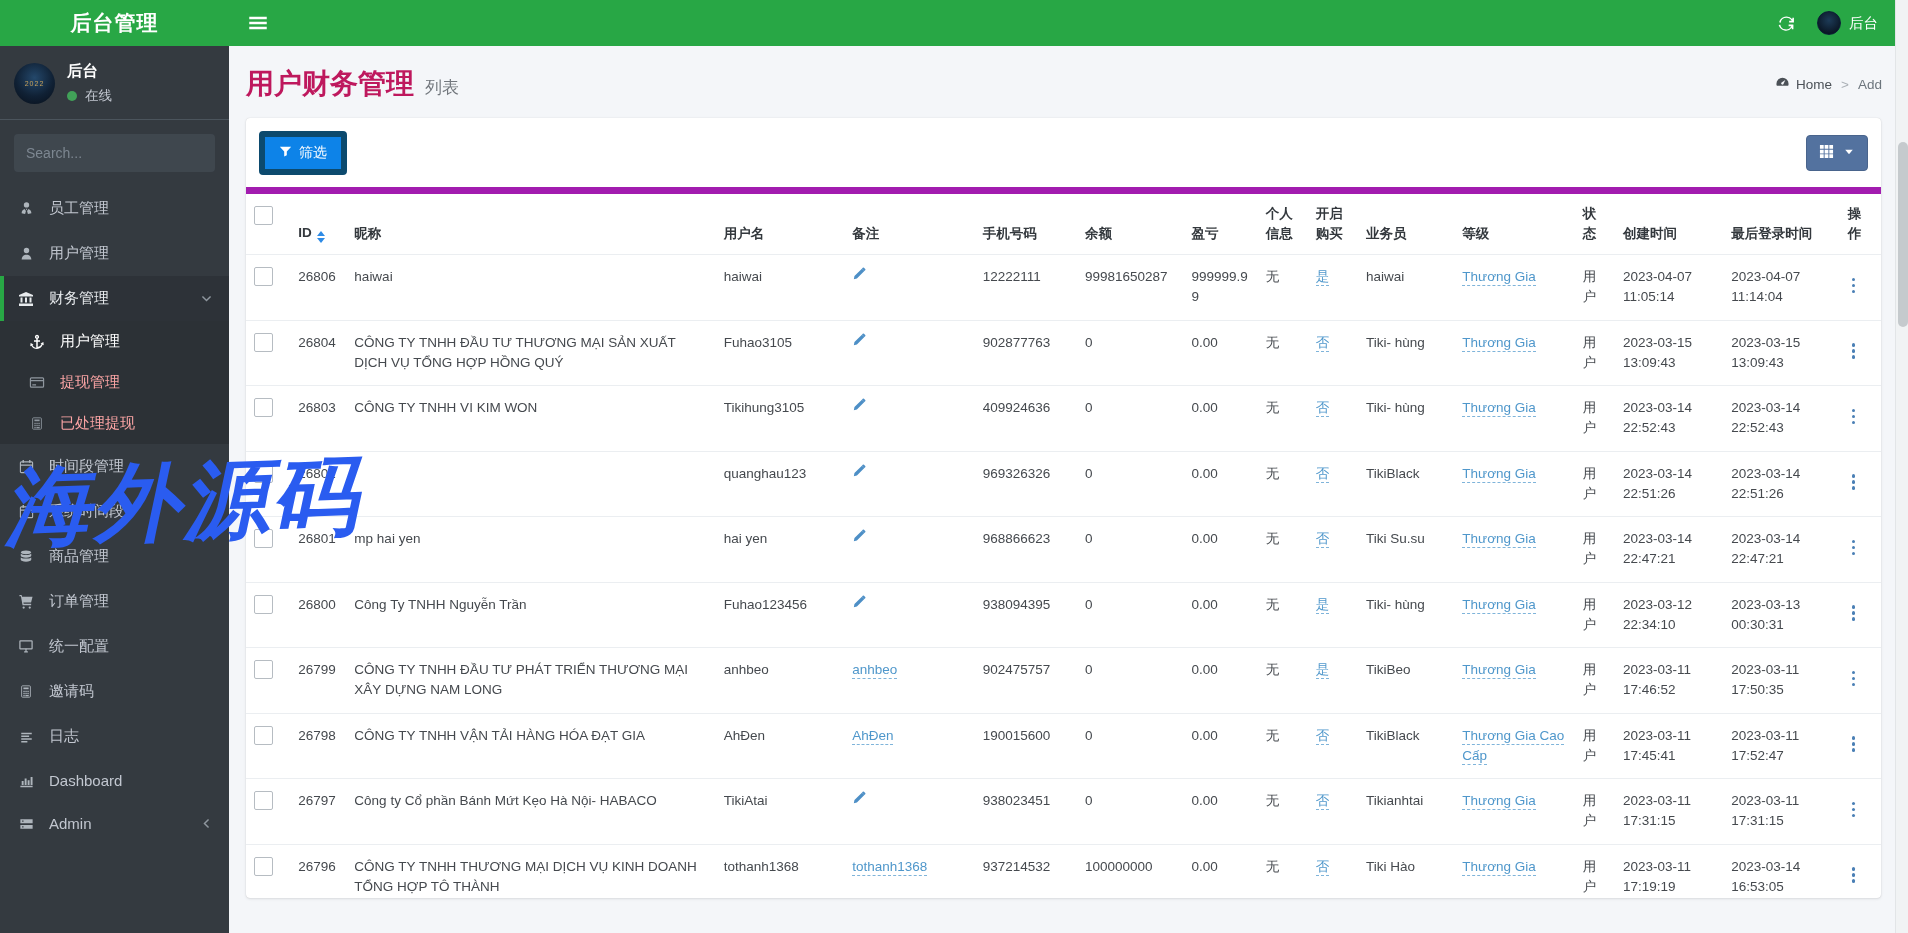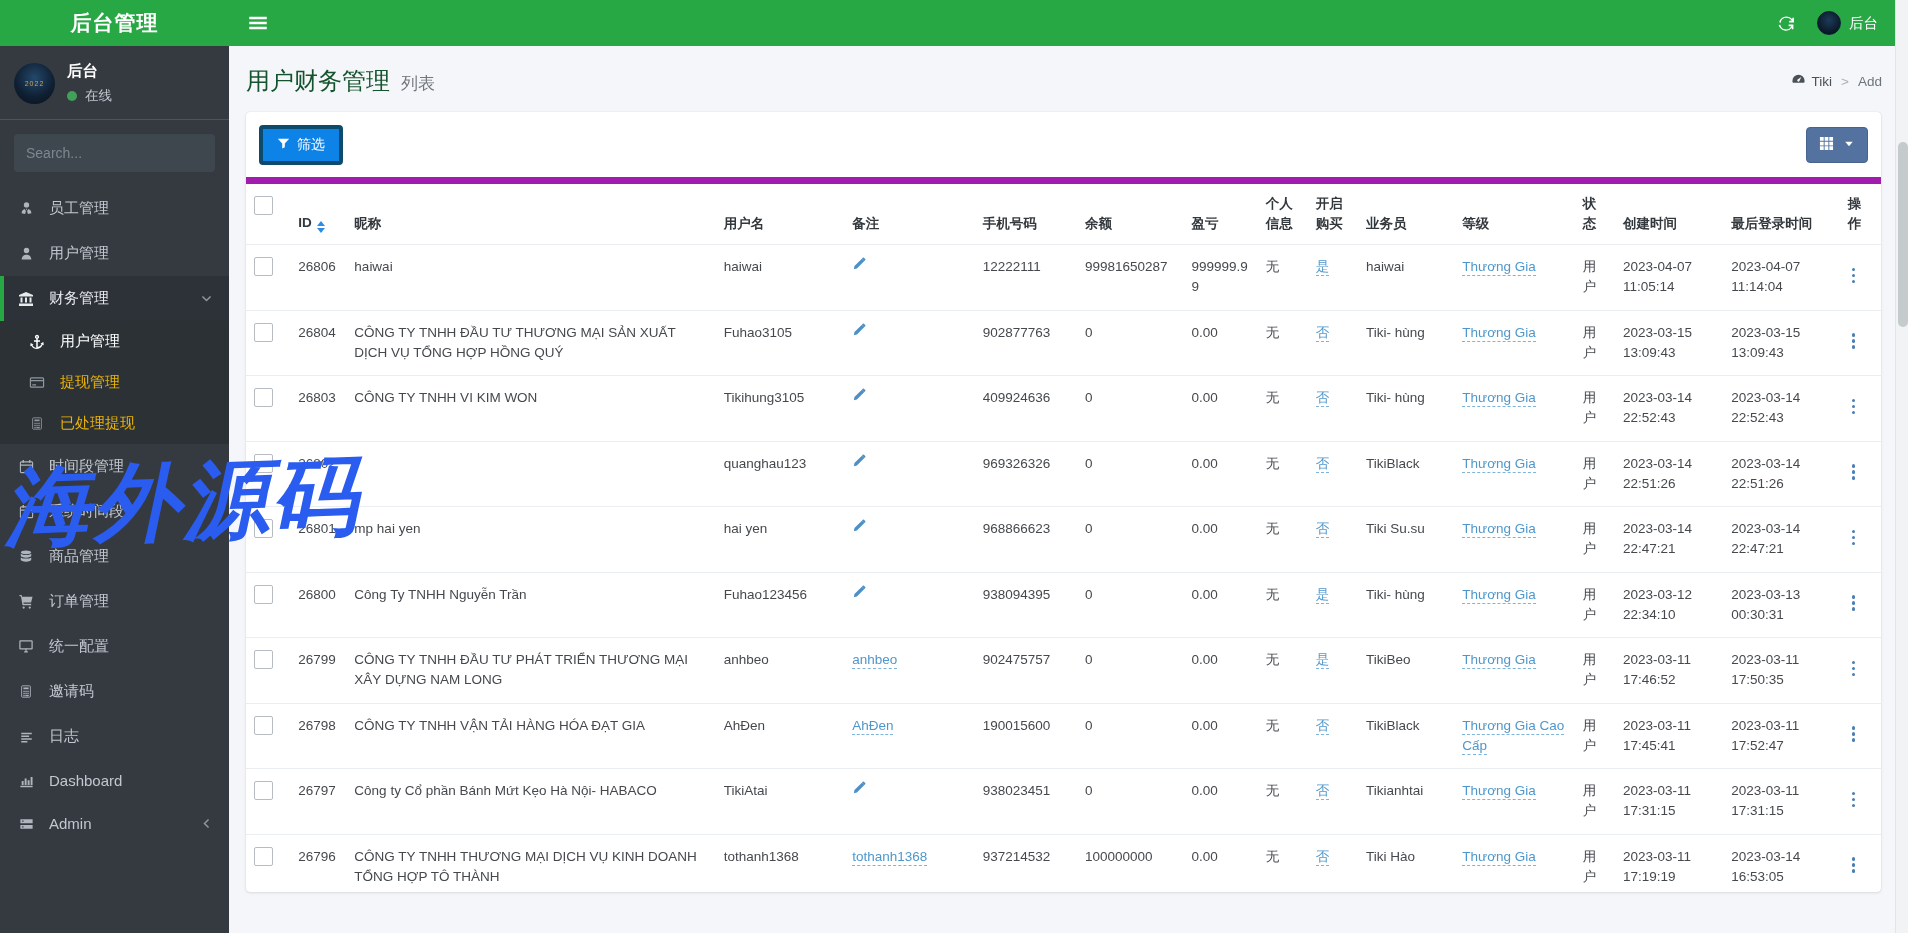--- a/index.html
+++ b/index.html
@@ -42,45 +42,45 @@
   .menu-header { padding:11px 16px 10px; font-size:14px; color:#99a0a7; background:#31363c; }
   .nav-item { display:flex; align-items:center; gap:13px; padding:13px 16px; font-size:15px;
     color:#c2c7d0; cursor:pointer; position:relative; }
   .nav-icon { width:20px; display:inline-flex; justify-content:center; color:#aeb5bc; }
   .nav-item.active-parent { background:#2d3238; border-left:4px solid #28a745;
     padding-left:12px; color:#e8ebee; }
   .nav-item.active-parent .nav-icon { color:#e8ebee; }
   .nav-chevron { margin-left:auto; color:#8f979f; display:flex; }
   .submenu { background:#2c3136; }
   .sub-item { display:flex; align-items:center; gap:13px; padding:11px 16px 11px 27px;
-    font-size:15px; color:#eab308; cursor:pointer; }
+    font-size:15px; color:#fca5a5; cursor:pointer; }
   .sub-item .nav-icon { color:#8f979f; }
   .sub-item.active { color:#fff; }
   .sub-item.active .nav-icon { color:#fff; }
 
   
   .main { position:absolute; top:46px; left:229px; right:0; bottom:0; background:#f4f6f9;
     overflow:hidden; }
   .content-header { display:flex; align-items:center; justify-content:space-between;
     padding:19px 26px 13px 17px; }
   .title-wrap { display:flex; align-items:baseline; }
-  .page-title { font-size:24px; font-weight:400; color:#14532d; }
+  .page-title { font-size:28px; font-weight:700; color:#be185d; }
   .page-subtitle { font-size:17px; color:#72777d; margin-left:11px; }
   .breadcrumb { display:flex; align-items:center; gap:9px; font-size:13.5px; color:#4b5157; }
   .crumb { display:flex; align-items:center; gap:6px; cursor:pointer; }
   .crumb-sep { color:#aab0b6; }
   .crumb-last { color:#6c757d; }
 
   .card { background:#fff; border-radius:4px; margin:2px 27px 0 17px;
     box-shadow:0 0 1px rgba(0,0,0,.18), 0 1px 3px rgba(0,0,0,.10); overflow:hidden;
     height:780px; }
   .card-toolbar { display:flex; align-items:center; justify-content:space-between;
     padding:13px 13px 12px; }
   .btn-filter { display:inline-flex; align-items:center; gap:7px; background:#0d83e8;
-    color:#fff; border:4px solid #0c4a6e; border-radius:4px; padding:7px 14px;
+    color:#fff; border:6px solid #0c4a6e; border-radius:4px; padding:7px 14px;
     font-size:14px; cursor:pointer; font-family:Liberation Sans, sans-serif; }
   .btn-grid { display:inline-flex; align-items:center; gap:9px; background:#53729f;
     color:#fff; border:1px solid #49648c; border-radius:4px; padding:8px 12px;
     cursor:pointer; }
 
   table { width:100%; border-collapse:collapse; table-layout:fixed; font-size:13.5px;
     color:#45494e; }
   thead th { font-weight:bold; color:#33383d; text-align:left; vertical-align:bottom;
     padding:10px 8px 11px; border-top:7px solid #a21caf; line-height:1.45; }
   th.th-check { vertical-align:top; padding-top:12px; }
@@ -304,21 +304,21 @@
     <div class="content-header">
       <div class="title-wrap">
         <span class="page-title">用户财务管理</span>
         <span class="page-subtitle">列表</span>
       </div>
       <div class="breadcrumb">
         <span class="crumb">
           <span id="bc-icon"><svg viewBox="0 0 16 16" width="15" height="15">
                 <path fill="currentColor" d="M8 3a6.5 6.5 0 0 0-6.5 6.5c0 .9.2 1.5.5 2h12c.3-.5.5-1.1.5-2A6.5 6.5 0 0 0 8 3zm.9 6.9a1.3 1.3 0 1 1-1.9-1.8l4-2.8-2.1 4.6z"></path>
               </svg></span>
-          <span>Tiki</span>
+          <span>Home</span>
         </span>
         <span class="crumb-sep">&gt;</span>
         <span class="crumb-last">Add</span>
       </div>
     </div>
 
     <div class="card">
       <div class="card-toolbar">
         <button class="btn-filter">
           <span id="filter-icon"><svg viewBox="0 0 16 16" width="13" height="13">

